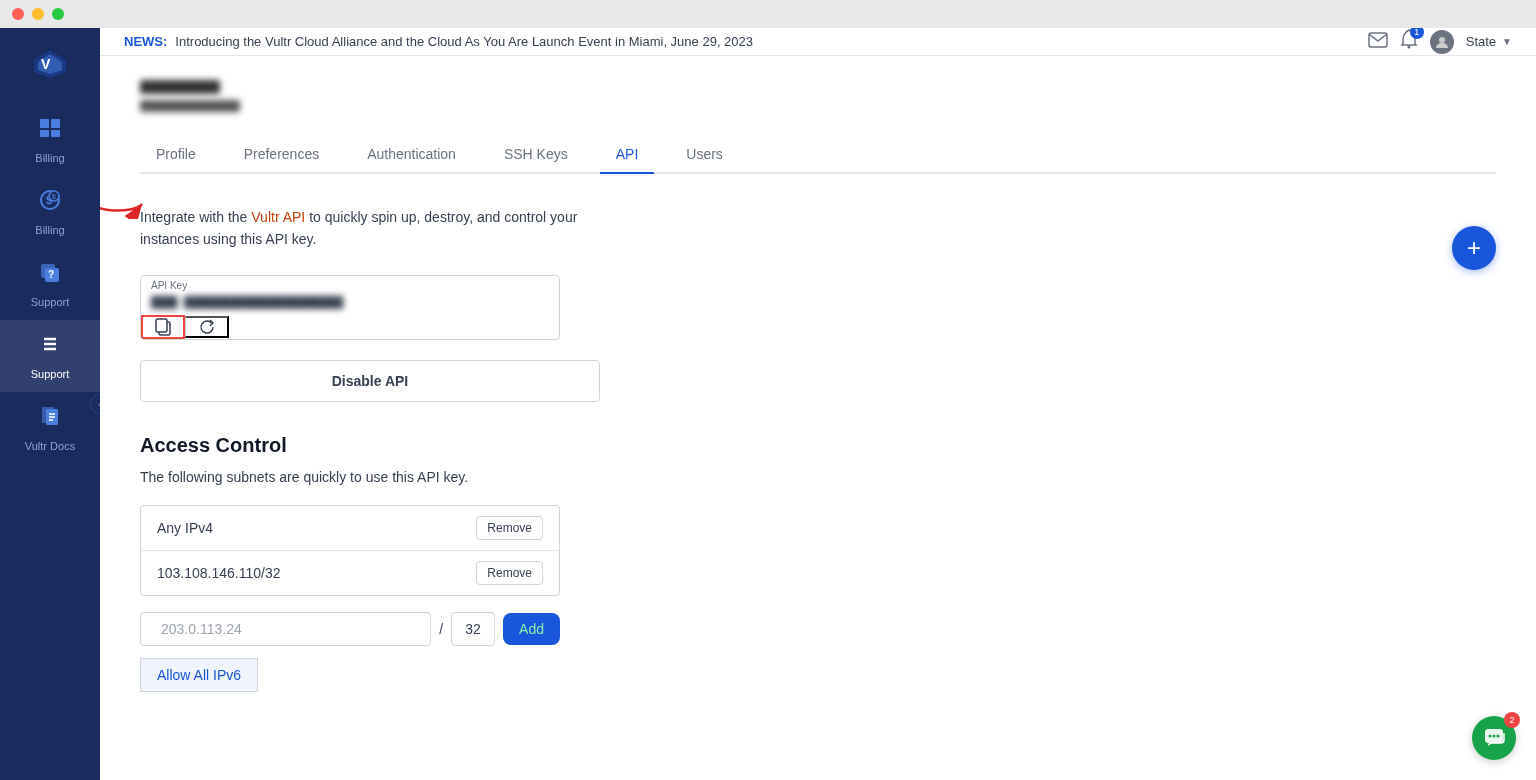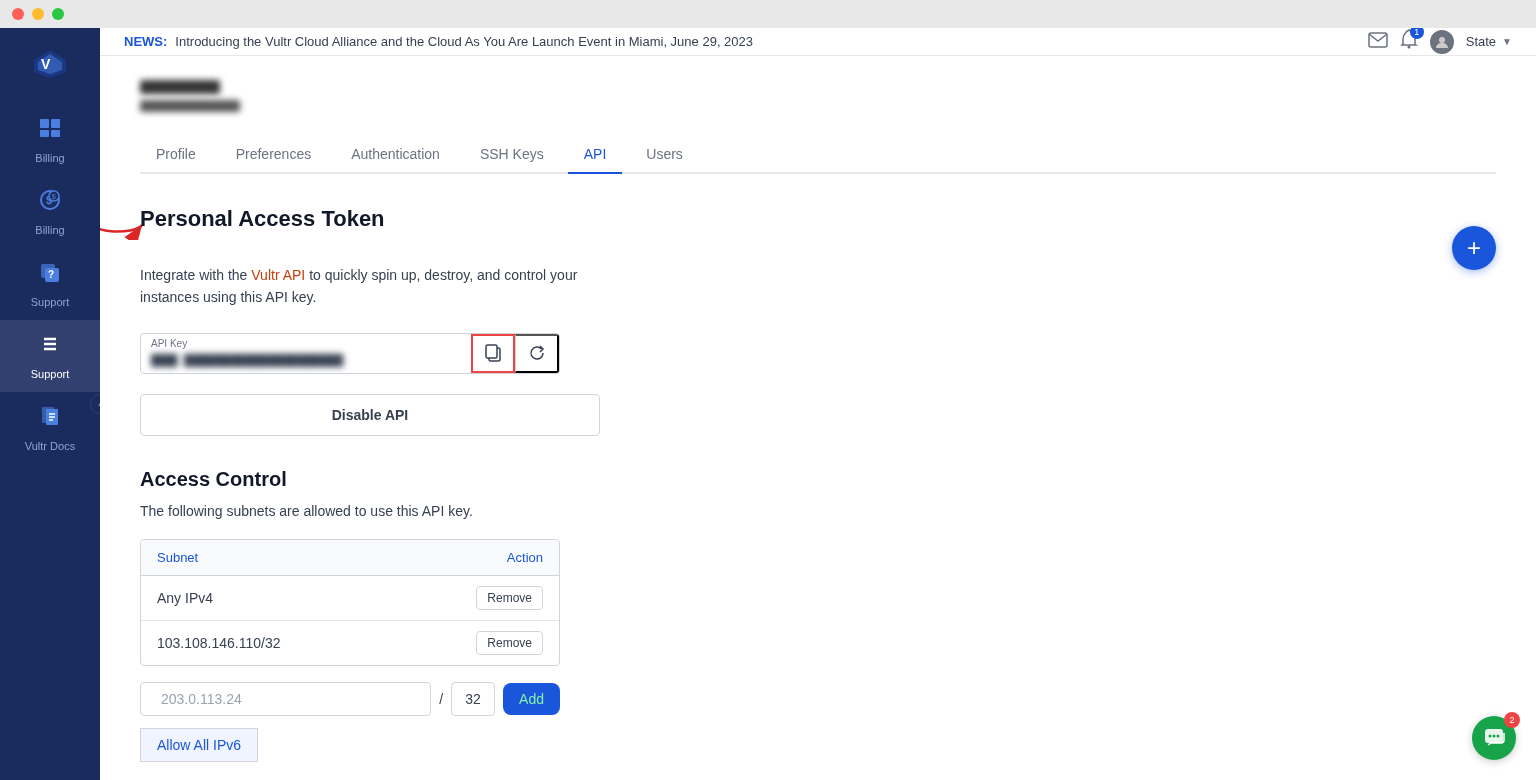--- a/index.html
+++ b/index.html
@@ -127,21 +127,21 @@
     }
     .account-sub-blur {
       width: 100px;
       height: 12px;
       background: #555;
       border-radius: 2px;
       filter: blur(3px);
     }
 
     
-    .tabs { display: flex; gap: 8px; border-bottom: 2px solid #e5e7eb; margin-bottom: 32px; }
+    .tabs { display: flex; gap: 16px; border-bottom: 2px solid #e5e7eb; margin-bottom: 32px; }
     .tab {
       padding: 10px 16px;
       font-size: 14px;
       color: #6b7280;
       cursor: pointer;
       border-bottom: 2px solid transparent;
       margin-bottom: -2px;
       text-decoration: none;
     }
     .tab.active { color: #1a56db; border-bottom-color: #1a56db; font-weight: 500; }
@@ -160,20 +160,21 @@
     .description a { color: #c2410c; text-decoration: none; }
 
     
     .api-key-section { margin-bottom: 20px; max-width: 420px; }
     .api-key-wrapper {
       border: 1px solid #d1d5db;
       border-radius: 4px;
       overflow: hidden;
       display: flex;
       align-items: stretch;
+      flex-direction: column;
     }
     .api-key-inner { flex: 1; position: relative; }
     .api-key-label { position: absolute; top: 4px; left: 10px; font-size: 10px; color: #6b7280; }
     .api-key-value {
       padding: 20px 10px 6px;
       font-size: 11px;
       color: #374151;
       font-family: monospace;
       filter: blur(3px);
       white-space: nowrap;
@@ -466,21 +467,20 @@
         <div class="arrow-indicator">
           <svg width="70" height="30" viewBox="0 0 70 30">
             <defs>
               <marker id="arrowhead" markerWidth="8" markerHeight="6" refX="8" refY="3" orient="auto">
                 <polygon points="0 0, 8 3, 0 6" fill="#dc2626"></polygon>
               </marker>
             </defs>
             <path d="M5,5 C5,25 55,25 62,15" stroke="#dc2626" stroke-width="2.5" fill="none" marker-end="url(#arrowhead)"></path>
           </svg>
         </div>
-        <h1 class="page-title">Personal Access Token</h1>
       </div>
 
       
       <p class="description">
         <span>Integrate with the </span><a href="#">Vultr API</a><span> to quickly spin up, destroy, and control your instances using this API key.</span>
       </p>
 
       
       <div class="api-key-section">
         <div class="api-key-wrapper">
@@ -503,28 +503,24 @@
             </button>
           </div>
         </div>
       </div>
 
       
       <button class="disable-btn">Disable API</button>
 
       
       <h2 class="section-title">Access Control</h2>
-      <p class="section-desc">The following subnets are allowed to use this API key.</p>
+      <p class="section-desc">The following subnets are quickly to use this API key.</p>
 
       
       <div class="access-table">
-        <div class="table-header">
-          <span class="table-header-cell">Subnet</span>
-          <span class="table-header-cell">Action</span>
-        </div>
         <div class="table-row">
           <span class="table-cell">Any IPv4</span>
           <button class="remove-btn">Remove</button>
         </div>
         <div class="table-row">
           <span class="table-cell">103.108.146.110/32</span>
           <button class="remove-btn">Remove</button>
         </div>
       </div>
 

